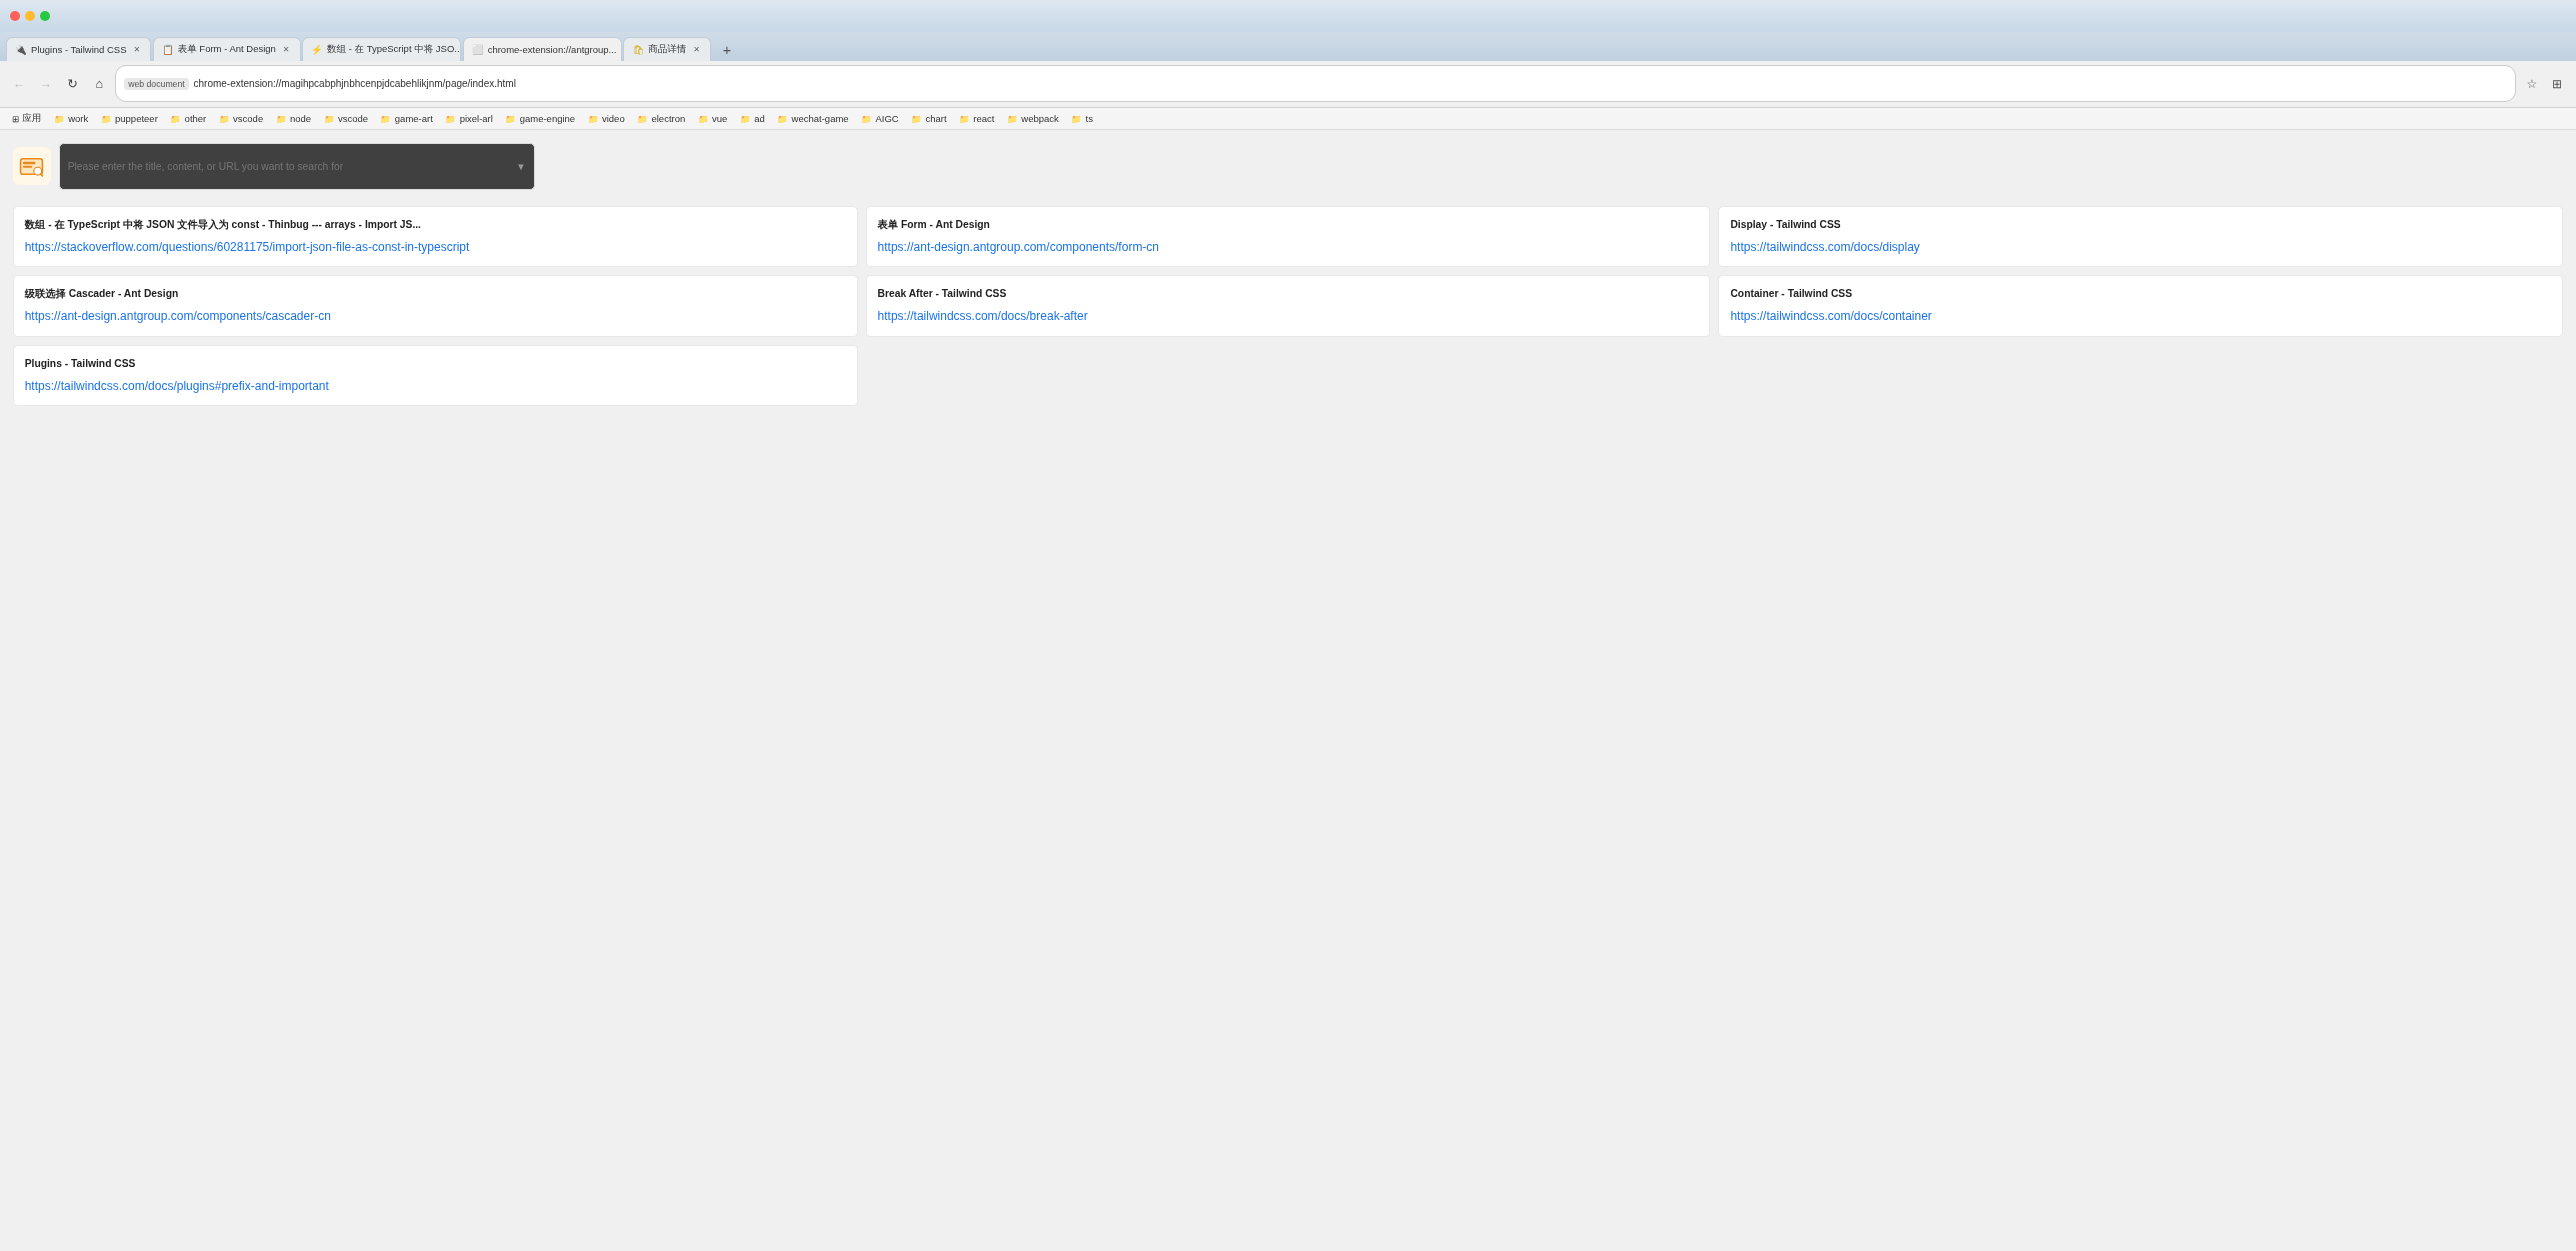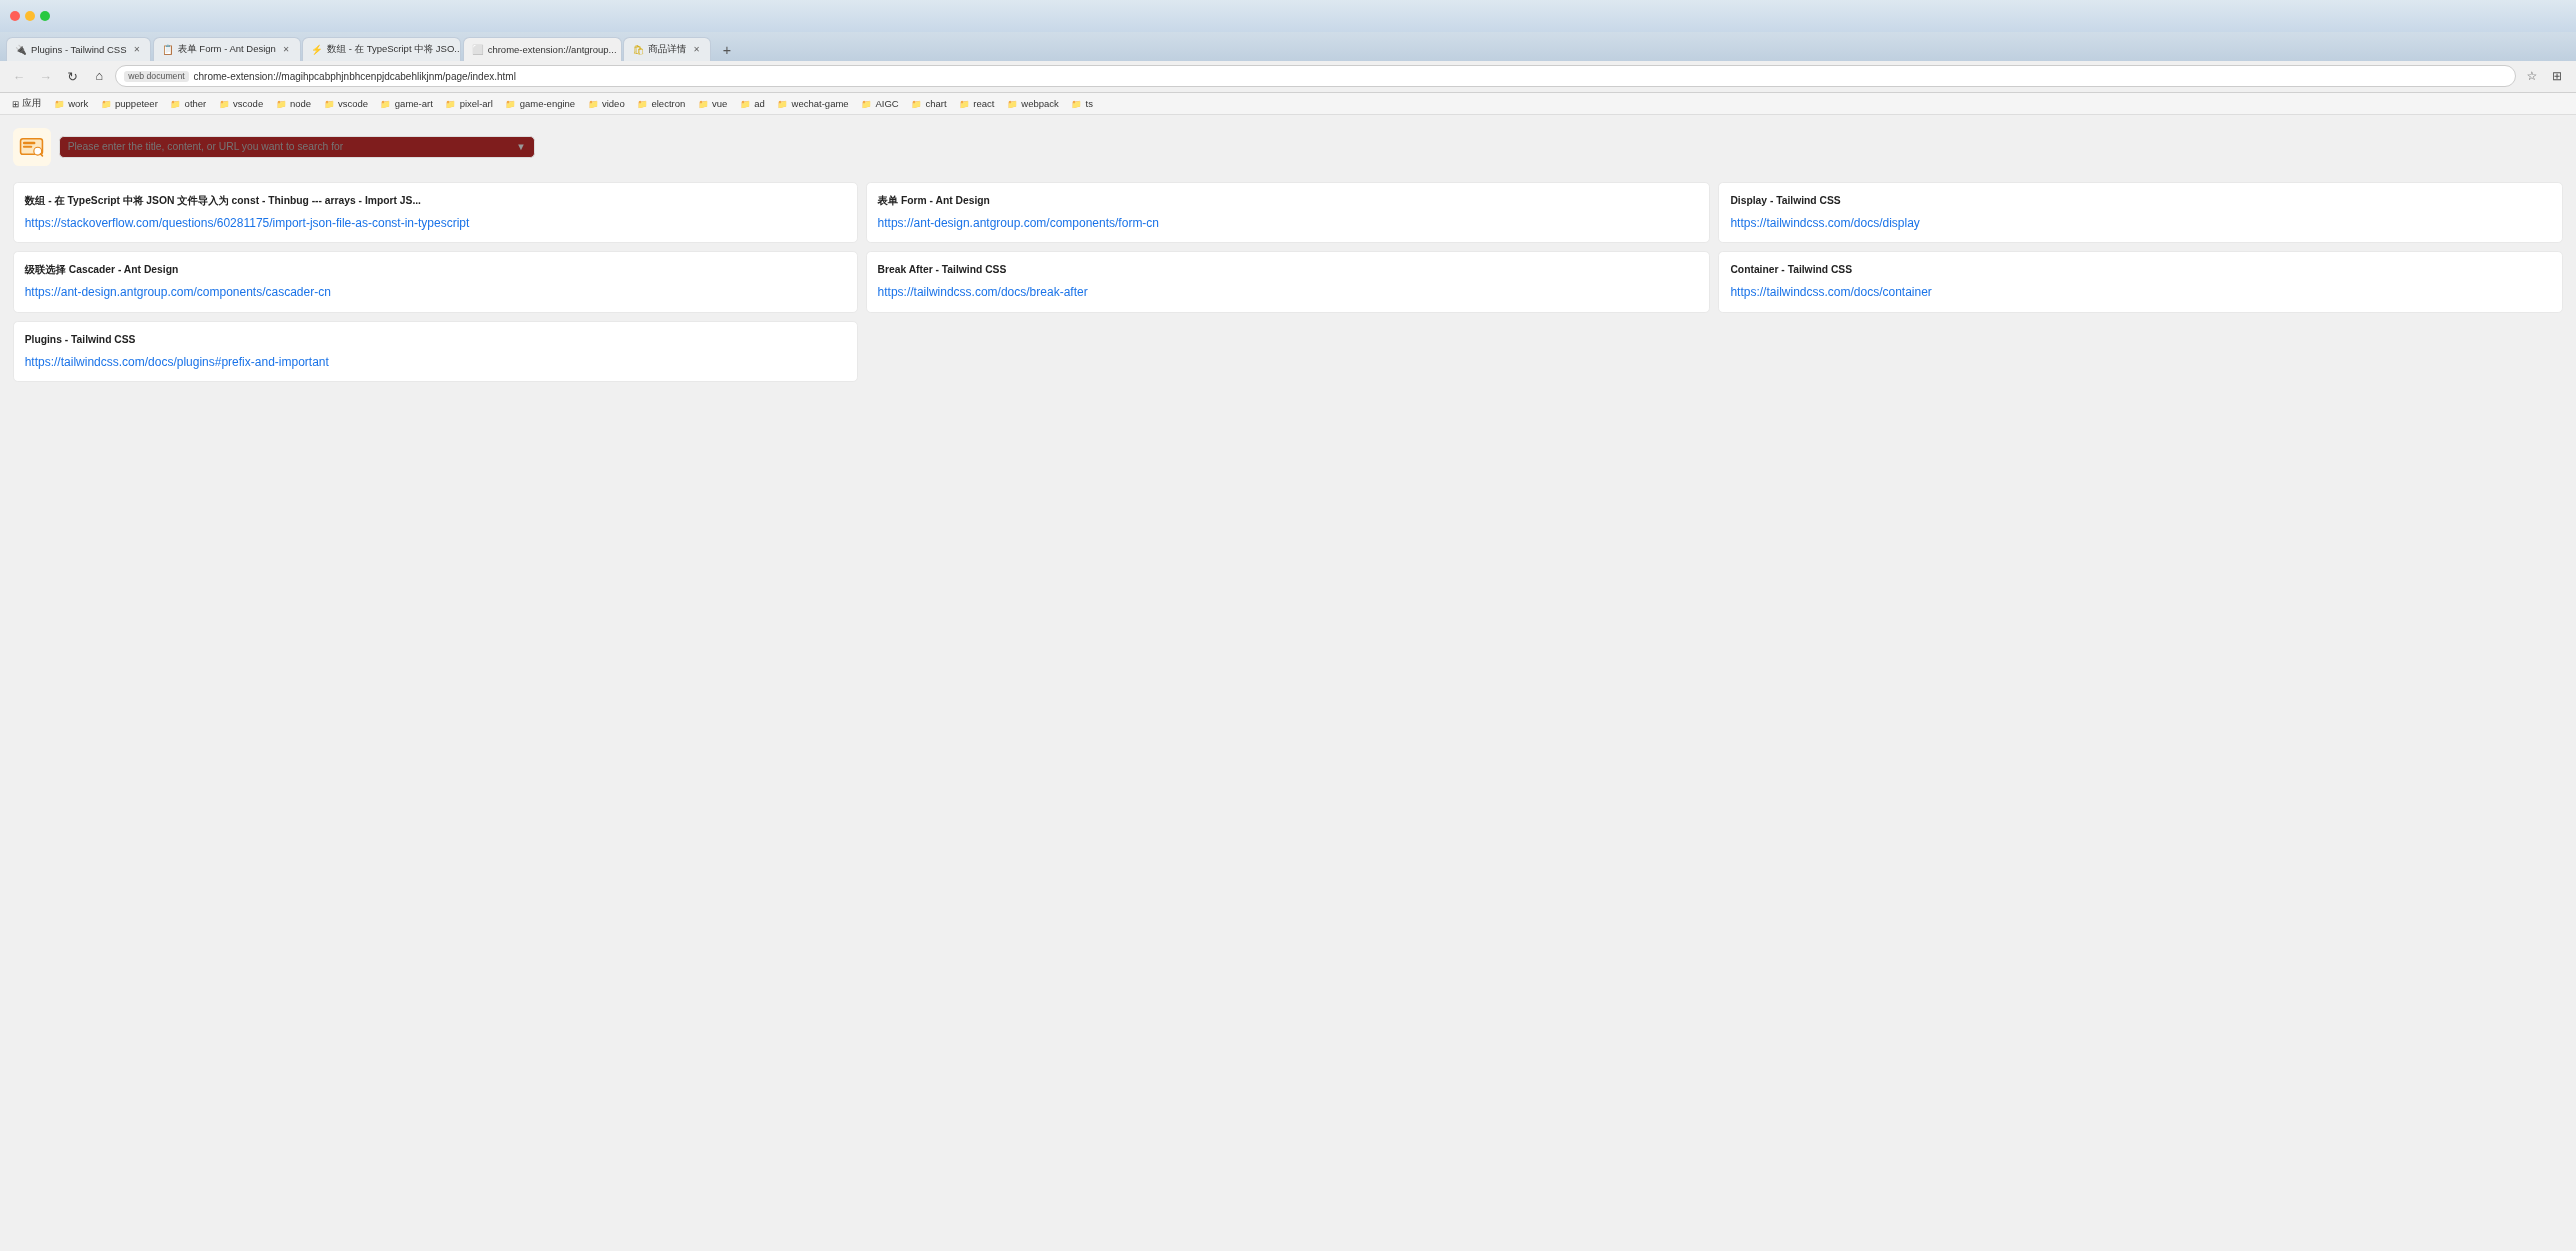--- a/index.html
+++ b/index.html
@@ -77,21 +77,21 @@
       width: 22px; height: 22px;
       display: flex; align-items: center; justify-content: center;
       border-radius: 50%;
       cursor: pointer;
       color: #444;
       font-size: 12.7px;
     }
     .nav-btn.disabled { color: #bbb; cursor: default; }
     .address-bar {
       flex: 1;
-      height: 22px;
+      height: 37px;
       background: white;
       border: 0.8px solid #ccc;
       border-radius: 11px;
       display: flex;
       align-items: center;
       padding: 0 8px;
       gap: 4.8px;
       font-size: 9.5px;
       color: #333;
     }
@@ -149,24 +149,24 @@
     .app-logo {
       width: 38px; height: 38px;
       background: #fff8e8;
       border-radius: 6.3px;
       display: flex; align-items: center; justify-content: center;
       font-size: 22px;
     }
     .search-input-wrapper {
       flex: 1;
       max-width: 476px;
-      background: #7f1d1d;
+      background: #404040;
       border: 0.8px solid #ddd;
       border-radius: 4.8px;
-      height: 22px;
+      height: 47px;
       display: flex;
       align-items: center;
       padding: 0 8px;
     }
     .search-input {
       flex: 1;
       border: none;
       outline: none;
       font-size: 10.3px;
       color: #999;

